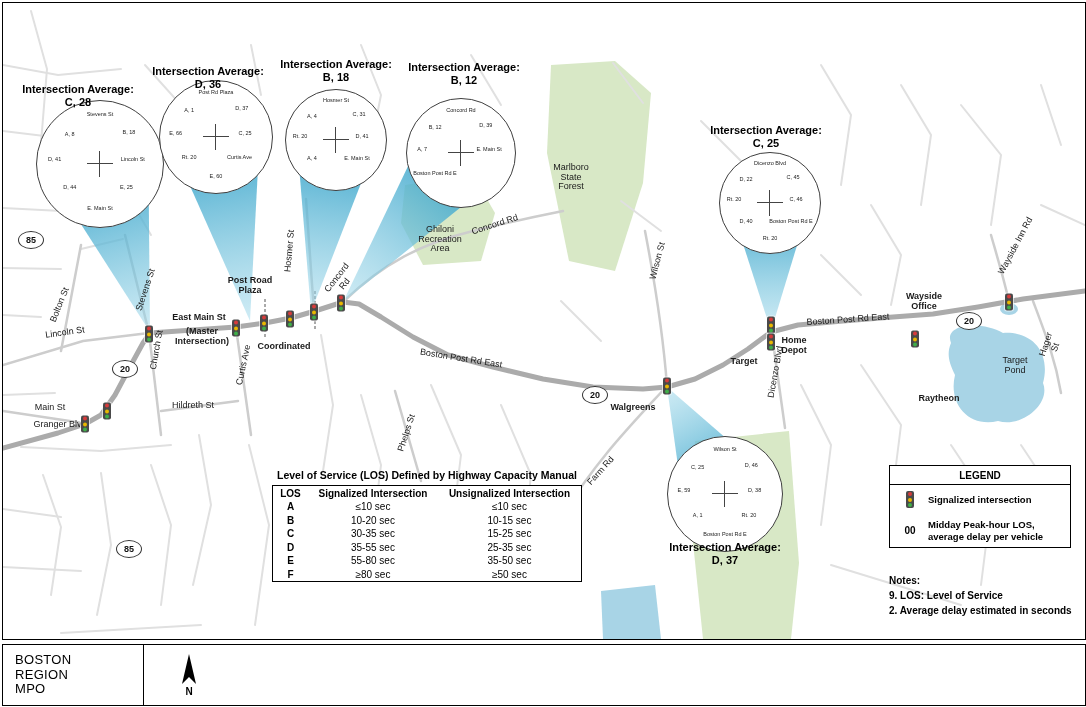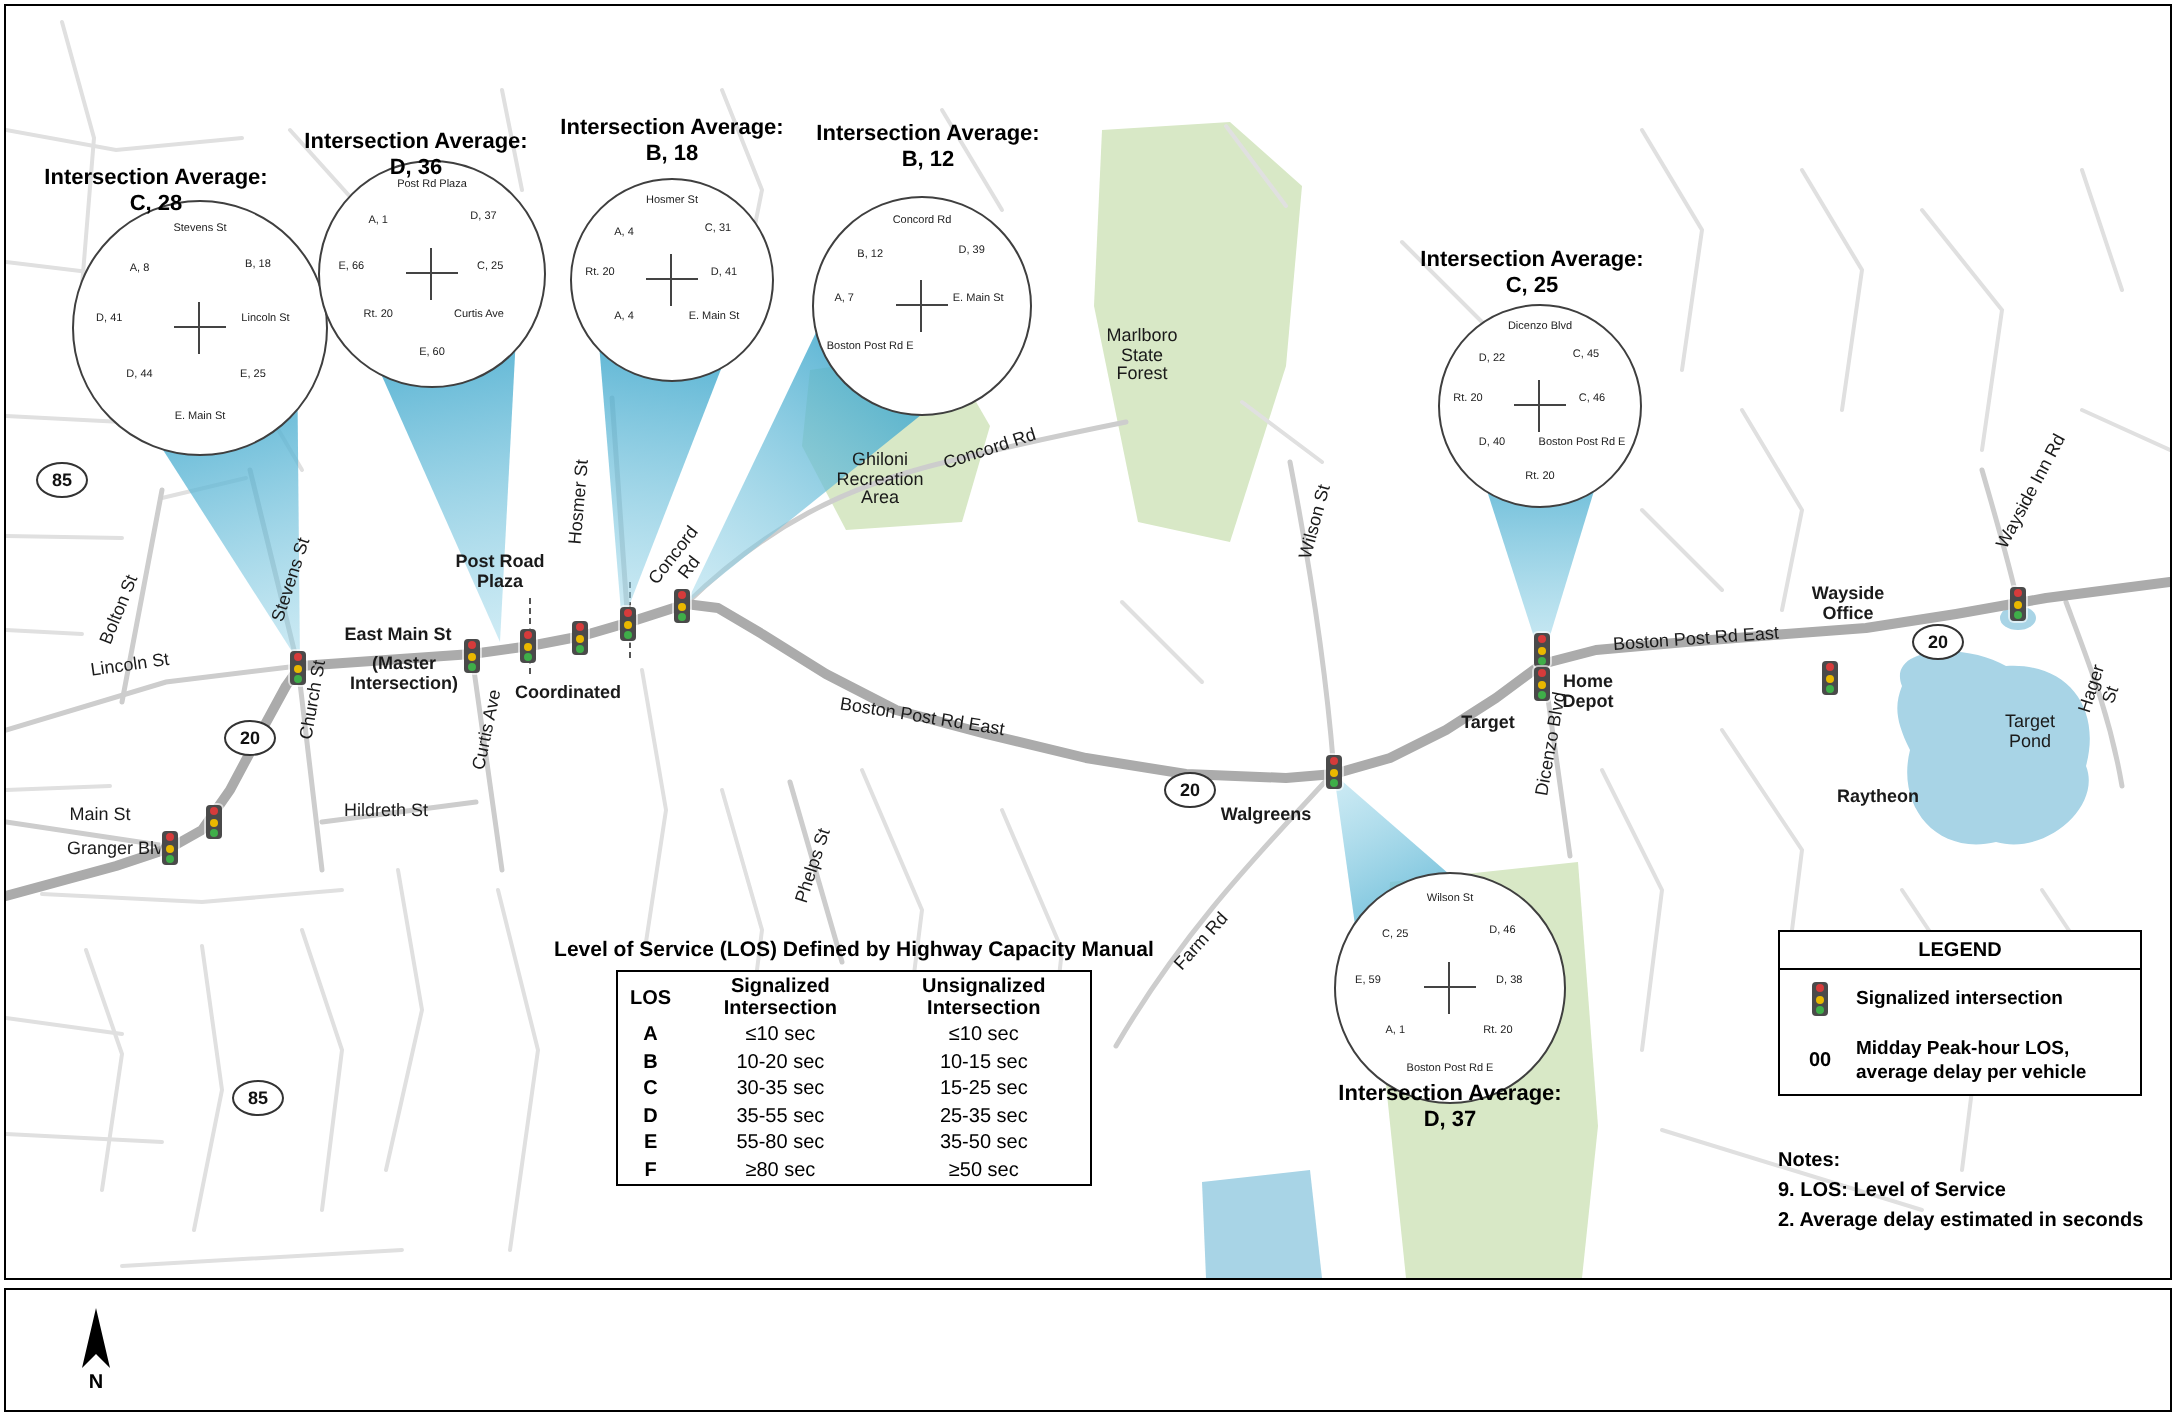--- a/index.html
+++ b/index.html
@@ -16,21 +16,21 @@
   .callout-circle{position:absolute;border:1.5px solid #3f3f3f;border-radius:50%;background:#fff;transform:translate(-50%,-50%);}
   .callout-label{position:absolute;transform:translate(-50%,-50%);font-size:11px;font-weight:bold;text-align:center;line-height:1.2;color:#000;white-space:pre-line;}
   .mini-label{position:absolute;font-size:5.5px;color:#222;white-space:nowrap;transform:translate(-50%,-50%);line-height:1;}
   .mini-cross{position:absolute;left:50%;top:50%;width:26px;height:26px;transform:translate(-50%,-50%);}
   .mini-cross:before,.mini-cross:after{content:"";position:absolute;background:#444;}
   .mini-cross:before{left:0;top:12px;width:26px;height:1px;}
   .mini-cross:after{left:12px;top:0;width:1px;height:26px;}
   
   #los-box{position:absolute;left:268px;top:466px;width:312px;}
   #los-title{font-size:10.5px;font-weight:bold;text-align:center;color:#000;}
-  #los-table{margin:4px auto 0;border:1px solid #000;border-collapse:collapse;background:#fff;width:238px;}
+  #los-table{margin:4px auto 0;border:1px solid #000;border-collapse:collapse;background:#fff;width:310px;}
   #los-table th{font-size:10px;font-weight:bold;padding:2px 6px 1px;text-align:center;}
   #los-table td{font-size:10px;padding:0 6px;text-align:center;line-height:1.35;}
   #los-table td.los-letter{font-weight:bold;}
   
   #legend-box{position:absolute;left:886px;top:462px;width:180px;border:1px solid #000;background:#fff;}
   #legend-title{font-size:10px;font-weight:bold;text-align:center;padding:4px 0 3px;border-bottom:1px solid #000;}
   .legend-item{display:flex;align-items:center;gap:8px;padding:6px 10px 4px;}
   .legend-icon-cell{width:20px;display:flex;justify-content:center;position:relative;height:18px;}
   .legend-icon-cell .signal{position:relative;transform:none;}
   .legend-sym{font-size:10px;font-weight:bold;width:20px;text-align:center;}
@@ -423,20 +423,23 @@
 average delay per vehicle</span>
       </div>
     </div>
 
     <div id="notes"><span>Notes:</span>
 <span>9. LOS: Level of Service</span>
 <span>2. Average delay estimated in seconds</span></div>
   </div>
 
   <div id="footer">
+    <div id="footer-org">BOSTON
+REGION
+MPO</div>
     <div id="footer-arrow">
       <svg width="18" height="34" viewBox="0 0 18 34">
         <polygon points="9,0 16,30 9,23 2,30" fill="#000"></polygon>
       </svg>
       <span class="n-label">N</span>
     </div>
   </div>
 
 </div>
 

